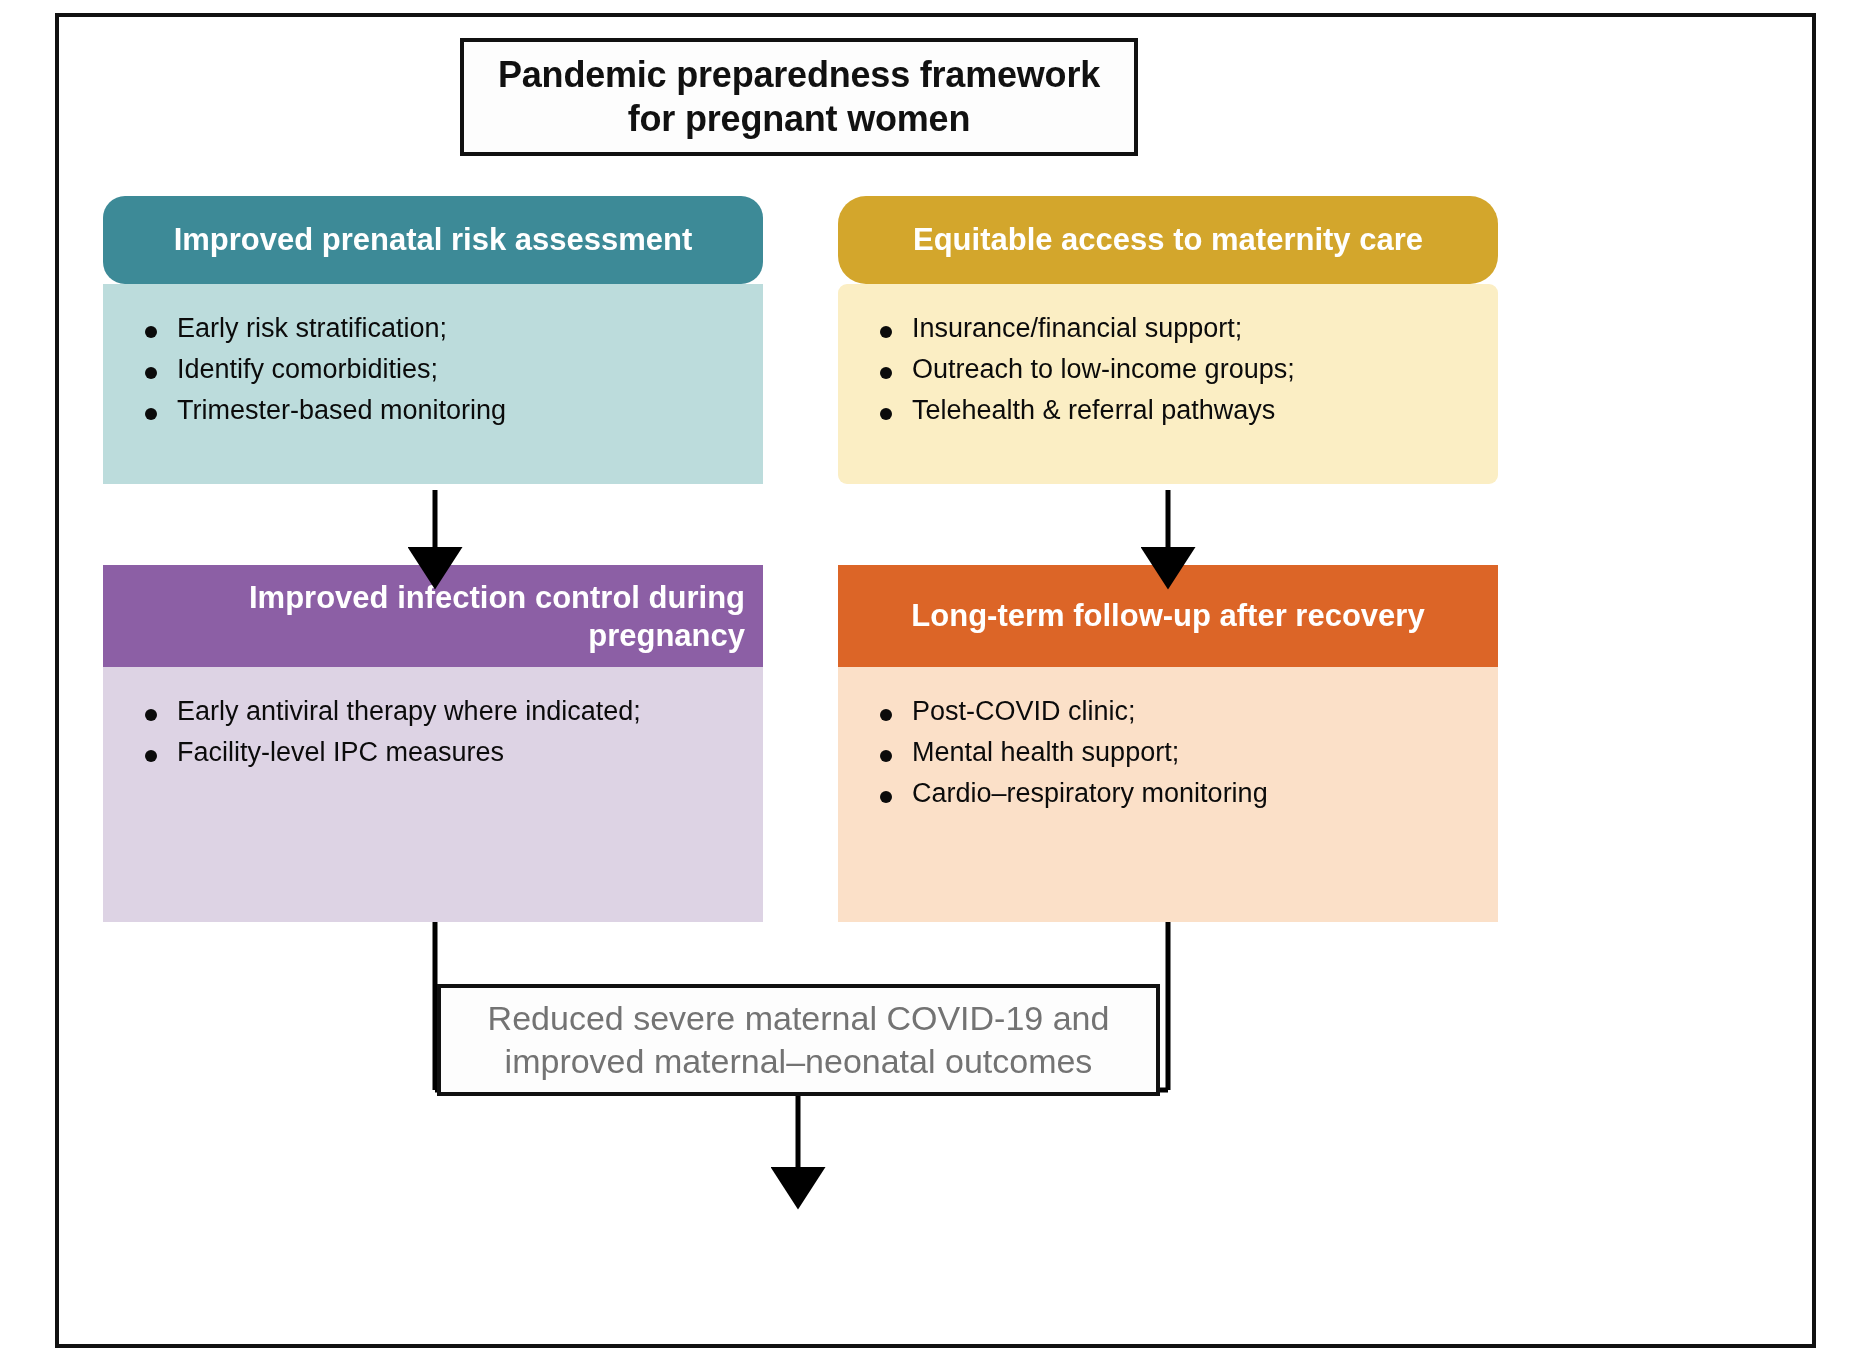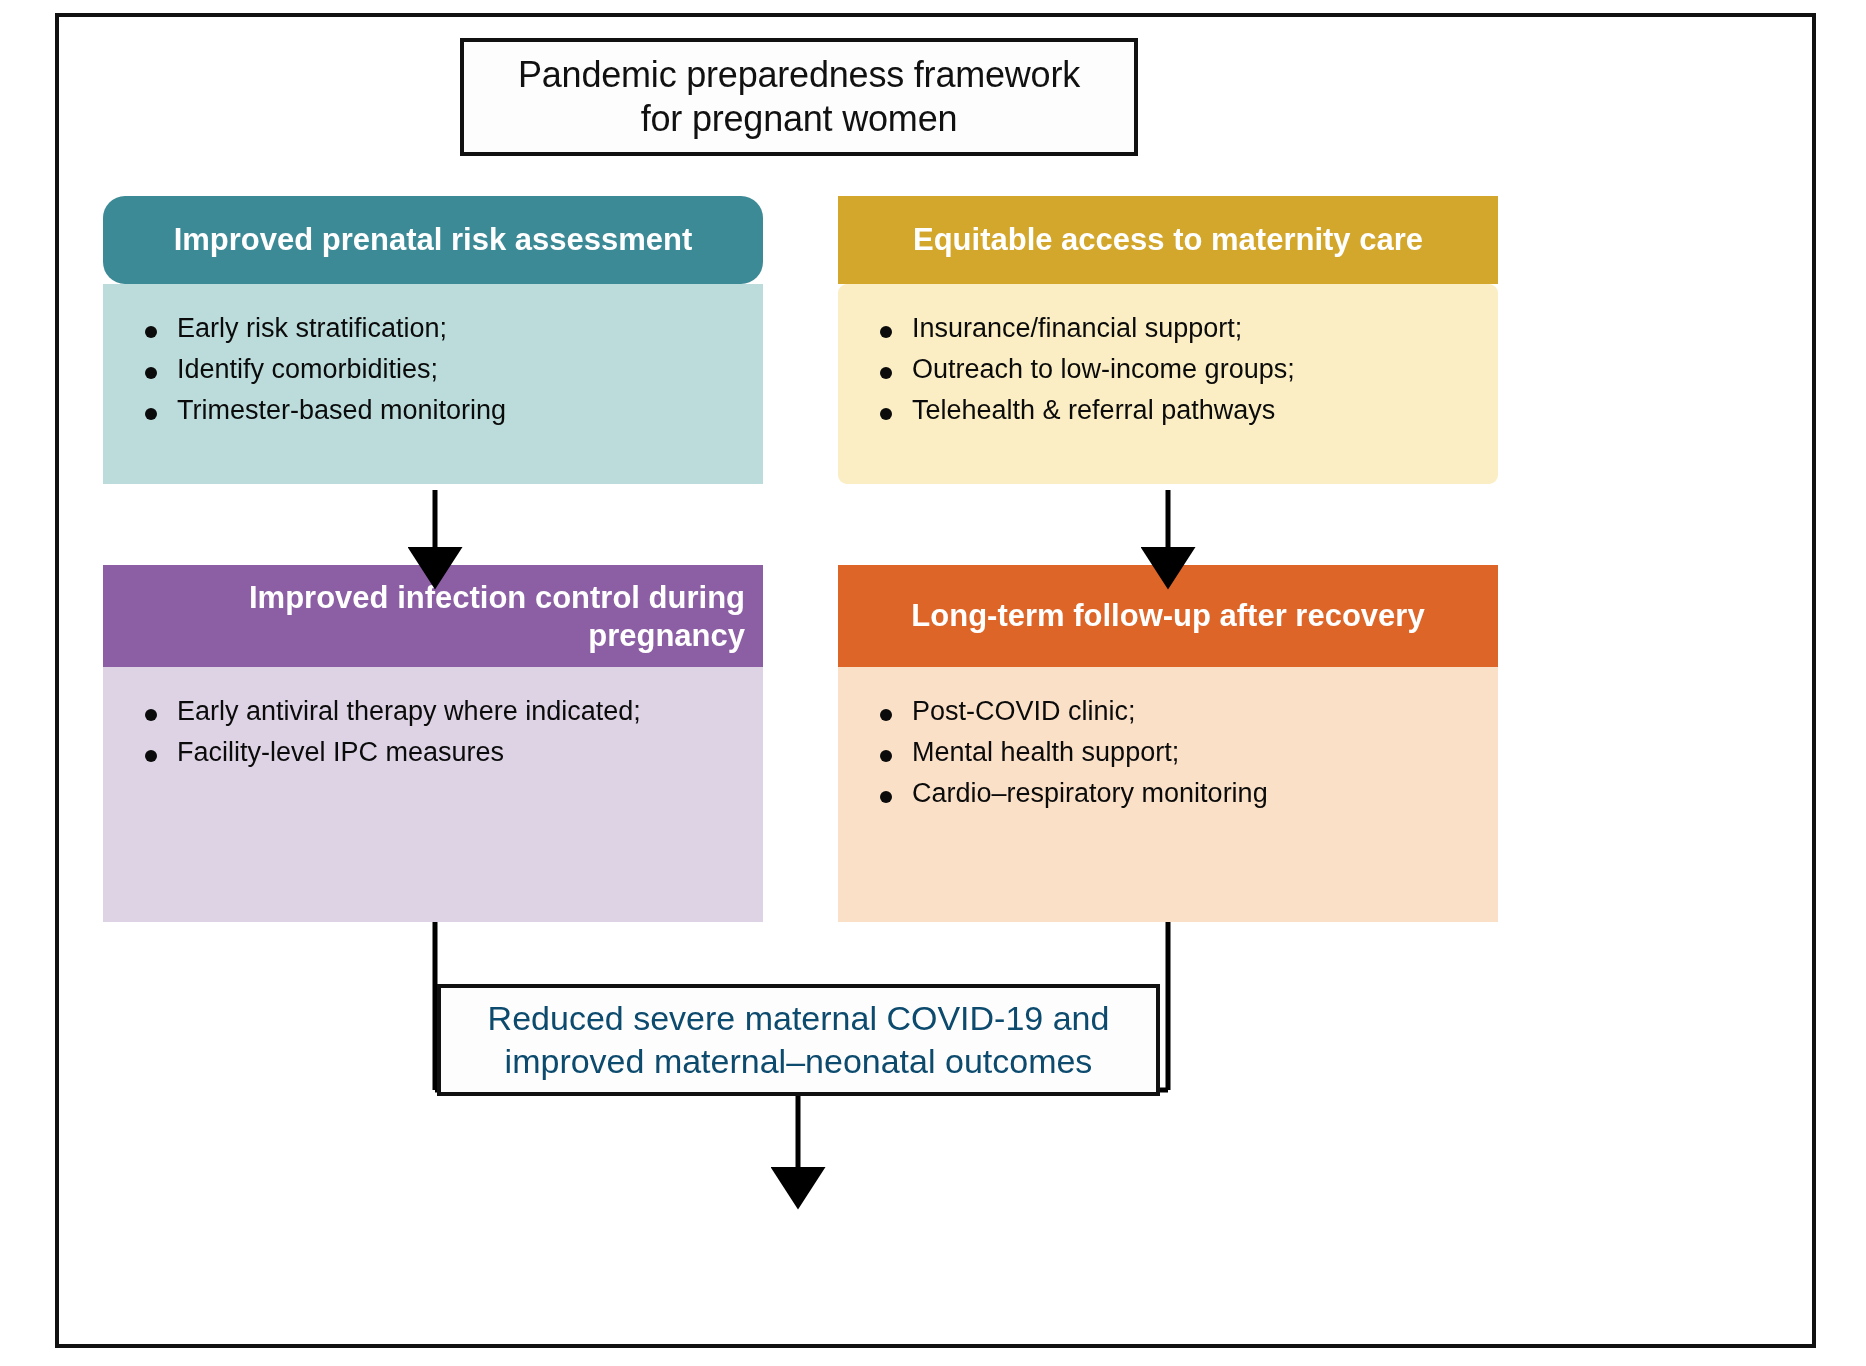--- a/index.html
+++ b/index.html
@@ -29,21 +29,21 @@
     position:absolute;
     left:460px;top:38px;
     width:678px;height:118px;
     border:4px solid #111111;
     background:#fdfdfd;
     box-sizing:border-box;
     display:flex;align-items:center;justify-content:center;
     text-align:center;
   }
   .title-box .t{
-    font-size:36px;font-weight:normal;color:#111111;
+    font-size:36px;font-weight:bold;color:#111111;
     line-height:1.22;letter-spacing:-0.2px;
   }
 
   
   .card{position:absolute;}
   .card .hdr{
     color:#ffffff;
     font-size:31px;
     font-weight:bold;
     line-height:1.22;
@@ -77,21 +77,21 @@
     background:#0b0b0b;
     border-radius:50%;
   }
 
   
   #card-prenatal{left:103px;top:196px;width:660px;}
   #card-prenatal .hdr{height:88px;background:#3d8a97;border-radius:22px;}
   #card-prenatal .body{height:200px;background:#bcdcdc;}
 
   #card-equitable{left:838px;top:196px;width:660px;}
-  #card-equitable .hdr{height:88px;background:#d3a62c;}
+  #card-equitable .hdr{height:88px;background:#d3a62c;border-radius:28px;}
   #card-equitable .body{height:200px;background:#fbeec4;border-radius:9px;}
 
   #card-infection{left:103px;top:565px;width:660px;}
   #card-infection .hdr{height:102px;background:#8c5fa5;align-items:flex-start;padding-top:14px;}
   #card-infection .body{height:255px;background:#ddd3e4;}
 
   #card-followup{left:838px;top:565px;width:660px;border-radius:16px;}
   #card-followup .hdr{height:102px;background:#dc6527;}
   #card-followup .body{height:255px;background:#fbe0c8;}
 
@@ -100,21 +100,21 @@
     position:absolute;
     left:437px;top:984px;
     width:723px;height:112px;
     border:4px solid #111111;
     background:#fdfdfd;
     box-sizing:border-box;
     display:flex;align-items:center;justify-content:center;
     text-align:center;
   }
   .outcome-box .t{
-    font-size:34px;color:#0c4a6e;line-height:1.26;
+    font-size:34px;color:#737373;line-height:1.26;
   }
 
   
   .wires{
     position:absolute;left:0;top:0;width:1866px;height:1366px;
     pointer-events:none;
   }
 </style>
 </head>
 <body>

